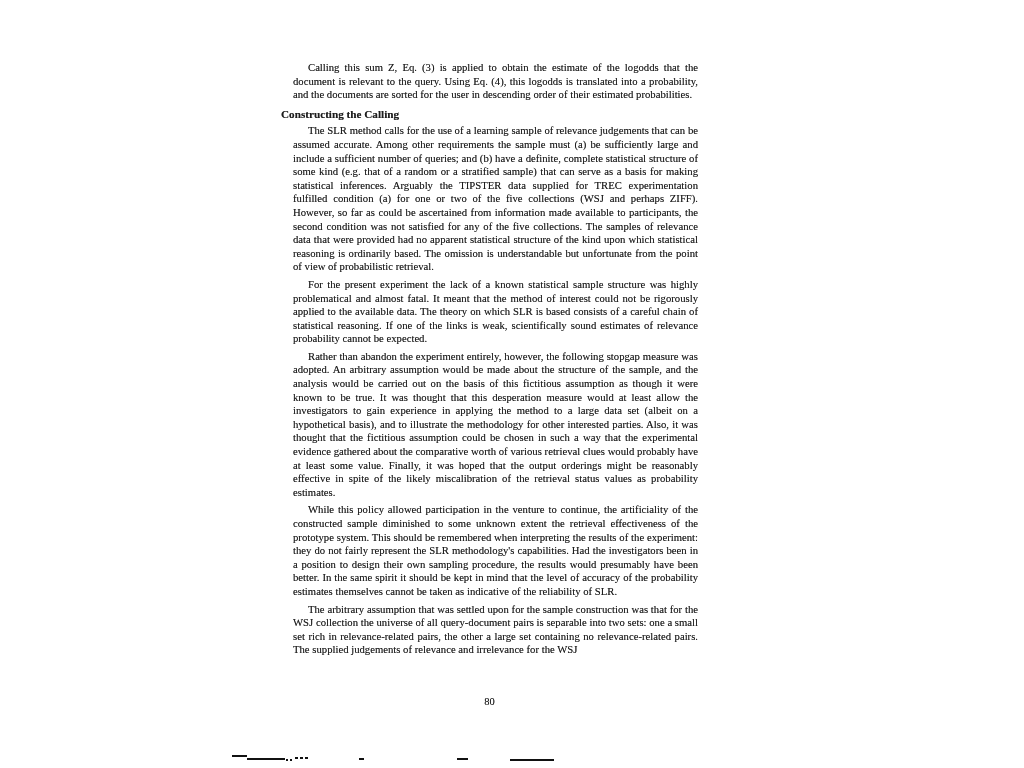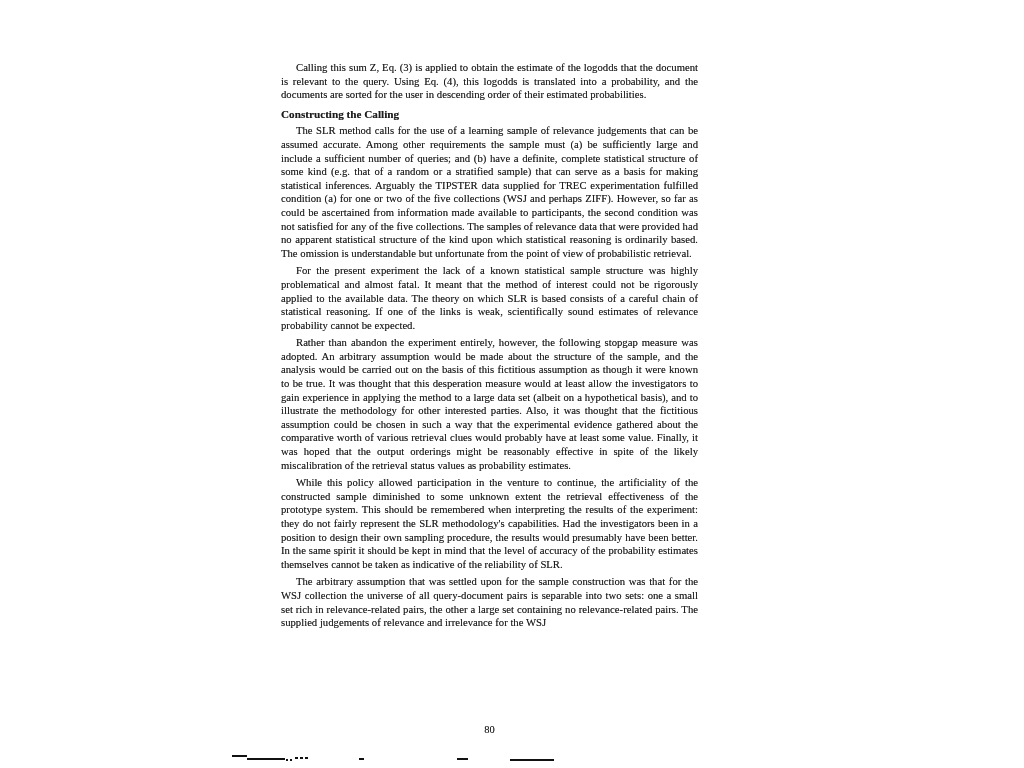--- a/index.html
+++ b/index.html
@@ -22,34 +22,34 @@
     position: absolute;
     left: 281px;
     top: 61px;
     width: 417px;
     font-size: 10.7px;
     line-height: 13.6px;
     text-align: justify;
     text-shadow: 0 0 0.4px rgba(20,20,20,0.55);
   }
   .text-block p {
-    margin: 0 0 4px 0;
+    margin: 0 0 4px 12px;
     text-indent: 15px;
   }
   .section-heading {
     font-size: 11.2px;
     font-weight: bold;
     margin: 6px 0 3px 0;
     text-align: left;
     text-indent: 0;
   }
   .page-number {
     position: absolute;
     left: 281px;
-    top: 724px;
+    top: 696px;
     width: 417px;
     text-align: center;
     font-size: 10.5px;
     font-family: "Liberation Serif", "DejaVu Serif", serif;
     color: #1d1d1d;
     text-shadow: 0 0 0.4px rgba(20,20,20,0.55);
   }
   .frag {
     position: absolute;
     background: #111111;

